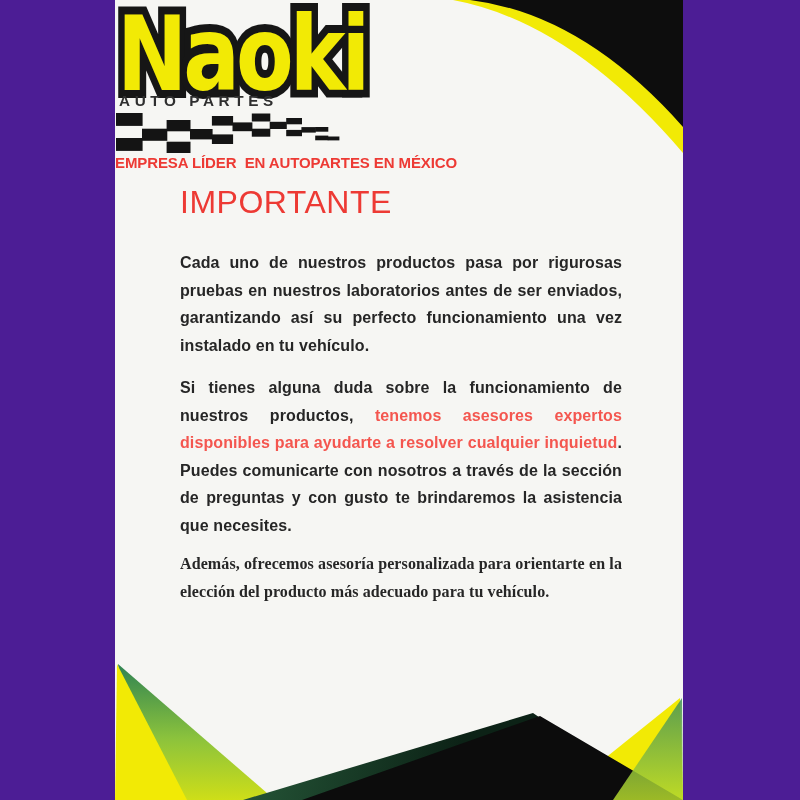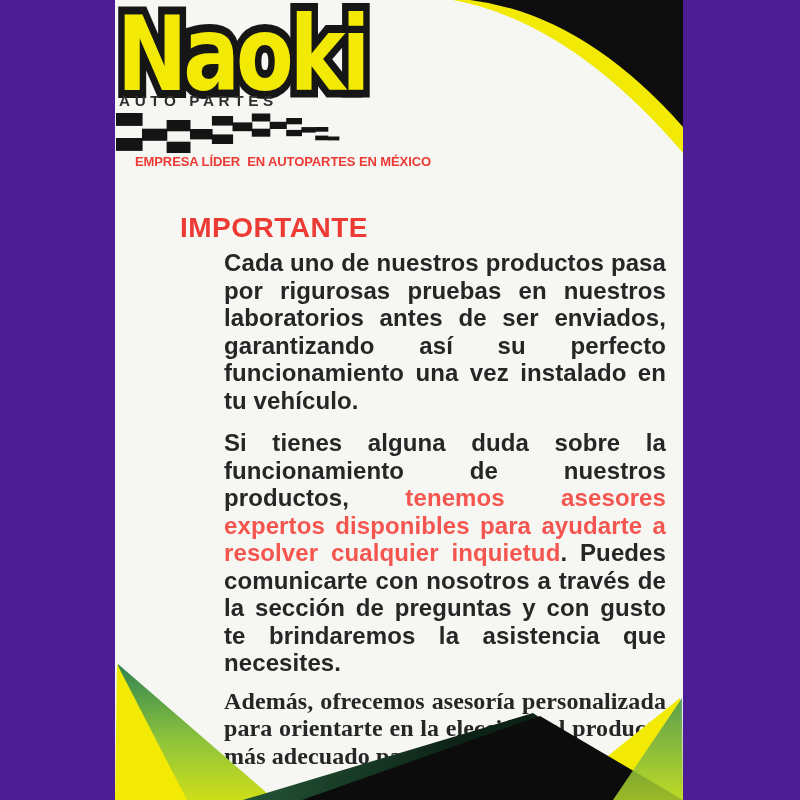--- a/index.html
+++ b/index.html
@@ -14,28 +14,28 @@
   .logo-wrap{position:absolute;left:2px;top:-6px;width:300px;height:120px;transform:scaleY(1.22);transform-origin:top left;}
   .logo-layer{position:absolute;left:0;top:0;font-family:"DejaVu Sans",sans-serif;font-weight:800;
               font-size:84px;line-height:100px;letter-spacing:-4px;white-space:pre;}
   .logo-back{-webkit-text-stroke:13px #161616;
              text-shadow:0 0 2px #161616,2px 2px 0 #161616,-2px 2px 0 #161616,2px -2px 0 #161616,-2px -2px 0 #161616;}
   .logo-front{color:var(--brand-yellow,#f2ea05);}
   .logo-sub{position:absolute;left:4px;top:92px;font-size:15px;font-weight:700;color:#2f2f2f;
             letter-spacing:4.5px;transform:scaleX(1.02);transform-origin:left;white-space:pre;}
   .flag-svg{position:absolute;left:1px;top:110px;width:250px;height:46px;display:block;overflow:visible;}
 
-  .tagline{position:absolute;left:20px;top:154px;font-size:13px;font-weight:700;
+  .tagline{position:absolute;left:0;top:154px;font-size:15px;font-weight:700;
            color:var(--accent-red,#ed3a34);letter-spacing:-0.1px;white-space:pre;text-align:right;}
 
   
-  .heading{position:absolute;left:65px;top:212px;font-size:28px;font-weight:700;
+  .heading{position:absolute;left:65px;top:184px;font-size:32px;font-weight:400;
            color:var(--accent-red,#ed3a34);letter-spacing:0.5px;}
   .body-col{position:absolute;left:65px;top:249px;width:442px;color:var(--text-dark,#262626);
-            font-size:24px;line-height:27.5px;font-weight:700;text-align:justify;letter-spacing:0.1px;margin-left:44px;}
+            font-size:16px;line-height:27.5px;font-weight:700;text-align:justify;letter-spacing:0.1px;}
   .body-col p{margin:0;}
   .body-col p + p{margin-top:15px;}
   .body-col p.last{margin-top:11px;font-family:Liberation Serif, serif;}
   .hl{color:var(--highlight-red,#f4564f);}
 
   
   .shape{position:absolute;left:0;width:568px;}
   .sh-left-green{top:664px;height:136px;
       background:linear-gradient(180deg,#2f8352 0%,#8cc33c 55%,#cede18 100%);
       clip-path:polygon(3px 0px,20px 136px,160px 136px);}

